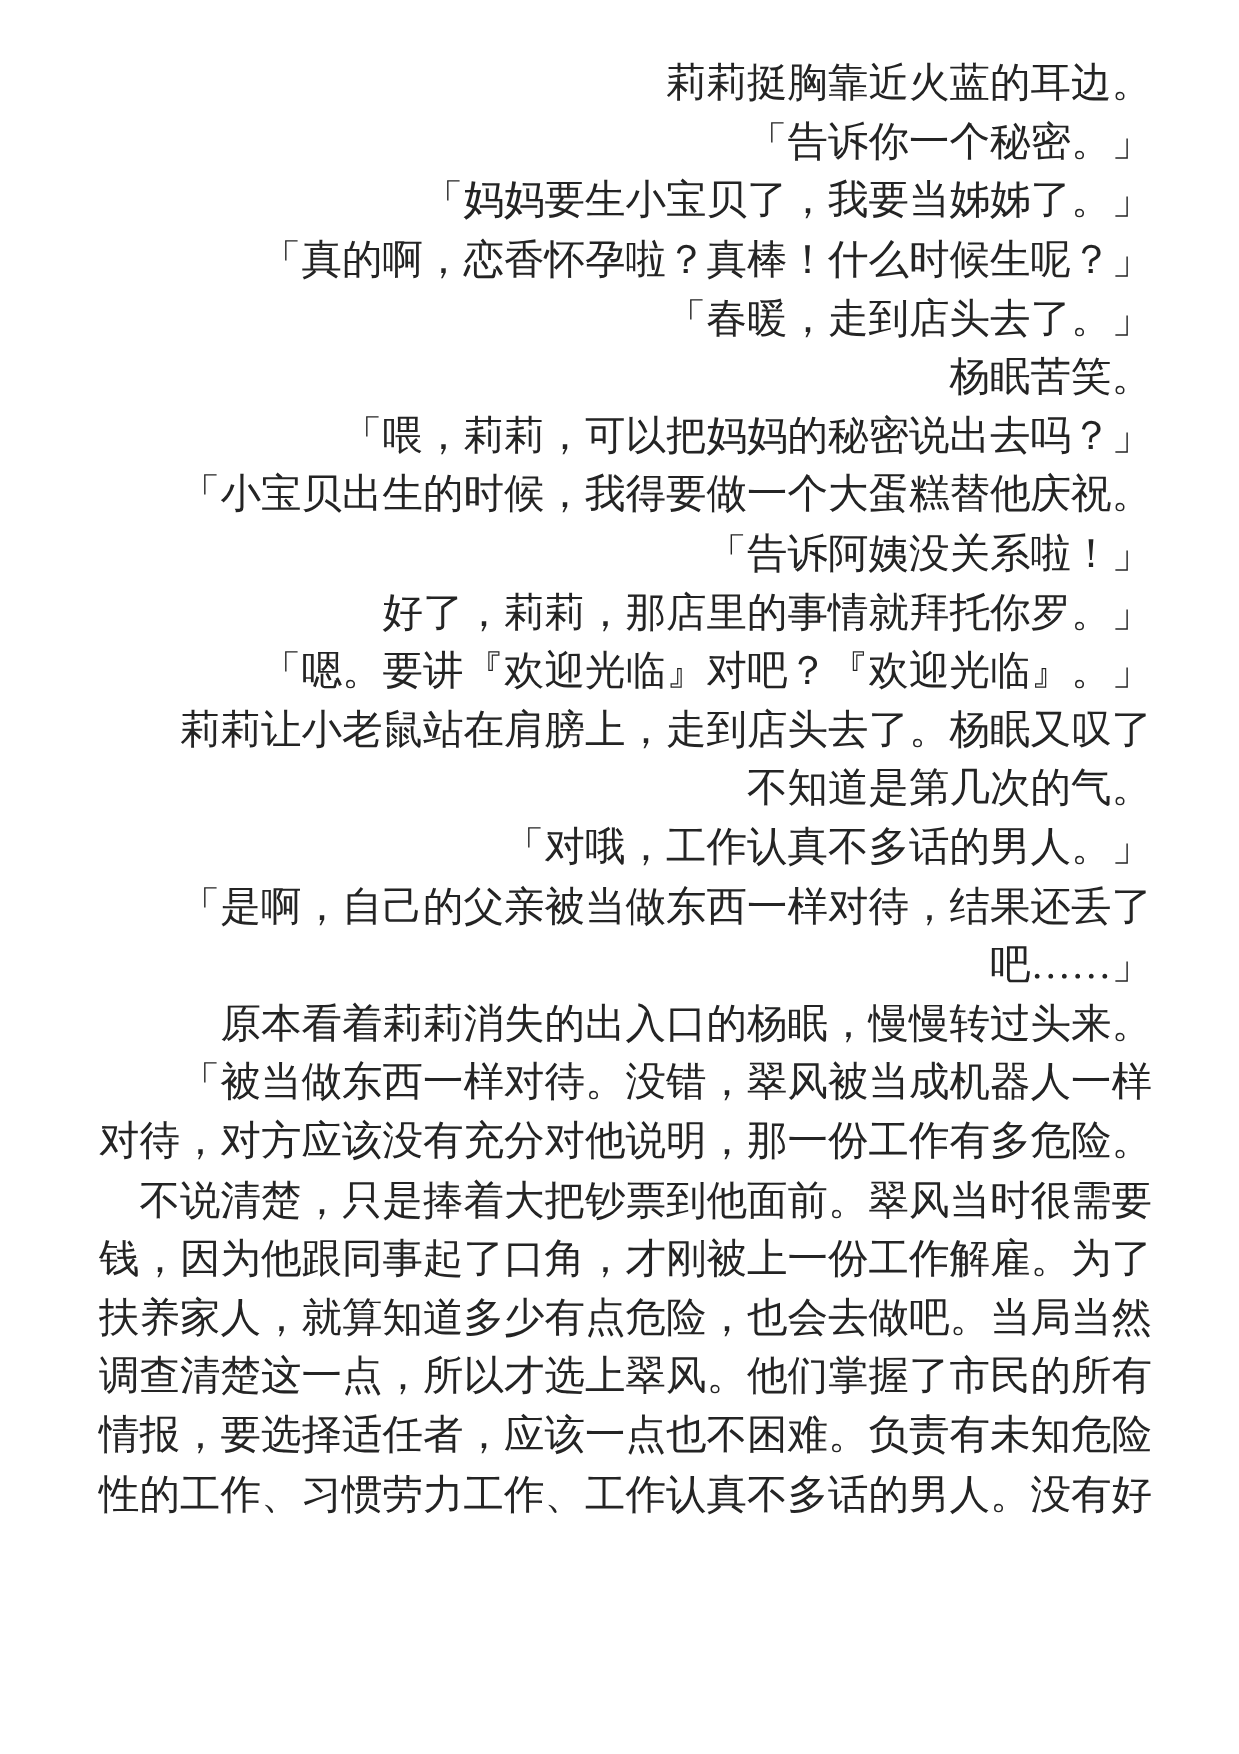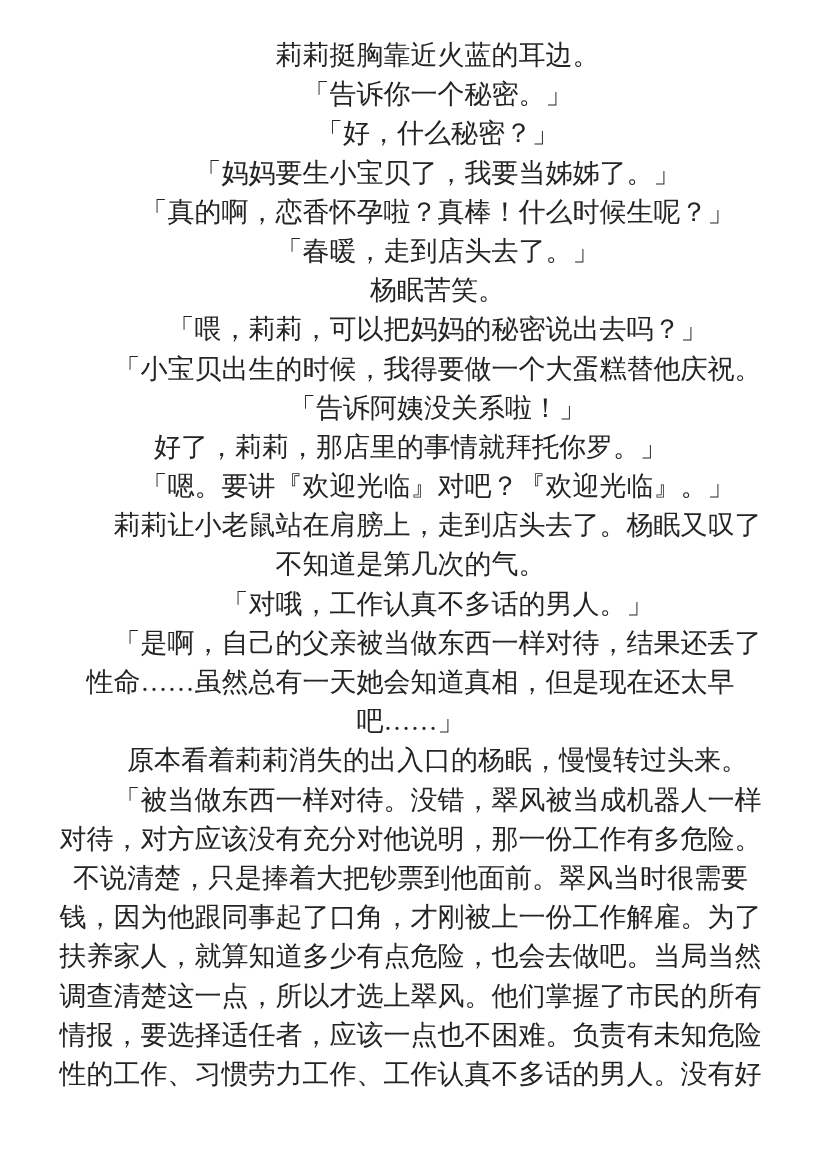--- a/index.html
+++ b/index.html
@@ -15,52 +15,50 @@
   .page {
     box-sizing: border-box;
     width: 826px;
     height: 1169px;
     padding: 36px 58px 0 53px;
     background: #ffffff;
     font-family: "Liberation Serif", "DejaVu Serif", serif;
     font-size: 27px;
     line-height: 39.2px;
     color: #242424;
-    text-align: center;
+    text-align: right;
   }
   .line {
     height: 39.2px;
     white-space: nowrap;
     letter-spacing: 0;
   }
   .line.indent {
     padding-left: 54px;
   }
 </style>
 </head>
 <body>
 
 <div class="page">
   <div class="line indent">莉莉挺胸靠近火蓝的耳边。</div>
   <div class="line indent">「告诉你一个秘密。」</div>
-  <div class="line indent">「好，什么秘密？」</div>
   <div class="line indent">「妈妈要生小宝贝了，我要当姊姊了。」</div>
   <div class="line indent">「真的啊，恋香怀孕啦？真棒！什么时候生呢？」</div>
   <div class="line indent">「春暖，走到店头去了。」</div>
   <div class="line indent">杨眠苦笑。</div>
   <div class="line indent">「喂，莉莉，可以把妈妈的秘密说出去吗？」</div>
   <div class="line indent">「小宝贝出生的时候，我得要做一个大蛋糕替他庆祝。</div>
   <div class="line indent">「告诉阿姨没关系啦！」</div>
   <div class="line">好了，莉莉，那店里的事情就拜托你罗。」</div>
   <div class="line indent">「嗯。要讲『欢迎光临』对吧？『欢迎光临』。」</div>
   <div class="line indent">莉莉让小老鼠站在肩膀上，走到店头去了。杨眠又叹了</div>
   <div class="line">不知道是第几次的气。</div>
   <div class="line indent">「对哦，工作认真不多话的男人。」</div>
   <div class="line indent">「是啊，自己的父亲被当做东西一样对待，结果还丢了</div>
-  <div class="line">性命……虽然总有一天她会知道真相，但是现在还太早</div>
   <div class="line">吧……」</div>
   <div class="line indent">原本看着莉莉消失的出入口的杨眠，慢慢转过头来。</div>
   <div class="line indent">「被当做东西一样对待。没错，翠风被当成机器人一样</div>
   <div class="line">对待，对方应该没有充分对他说明，那一份工作有多危险。</div>
   <div class="line">不说清楚，只是捧着大把钞票到他面前。翠风当时很需要</div>
   <div class="line">钱，因为他跟同事起了口角，才刚被上一份工作解雇。为了</div>
   <div class="line">扶养家人，就算知道多少有点危险，也会去做吧。当局当然</div>
   <div class="line">调查清楚这一点，所以才选上翠风。他们掌握了市民的所有</div>
   <div class="line">情报，要选择适任者，应该一点也不困难。负责有未知危险</div>
   <div class="line">性的工作、习惯劳力工作、工作认真不多话的男人。没有好</div>

